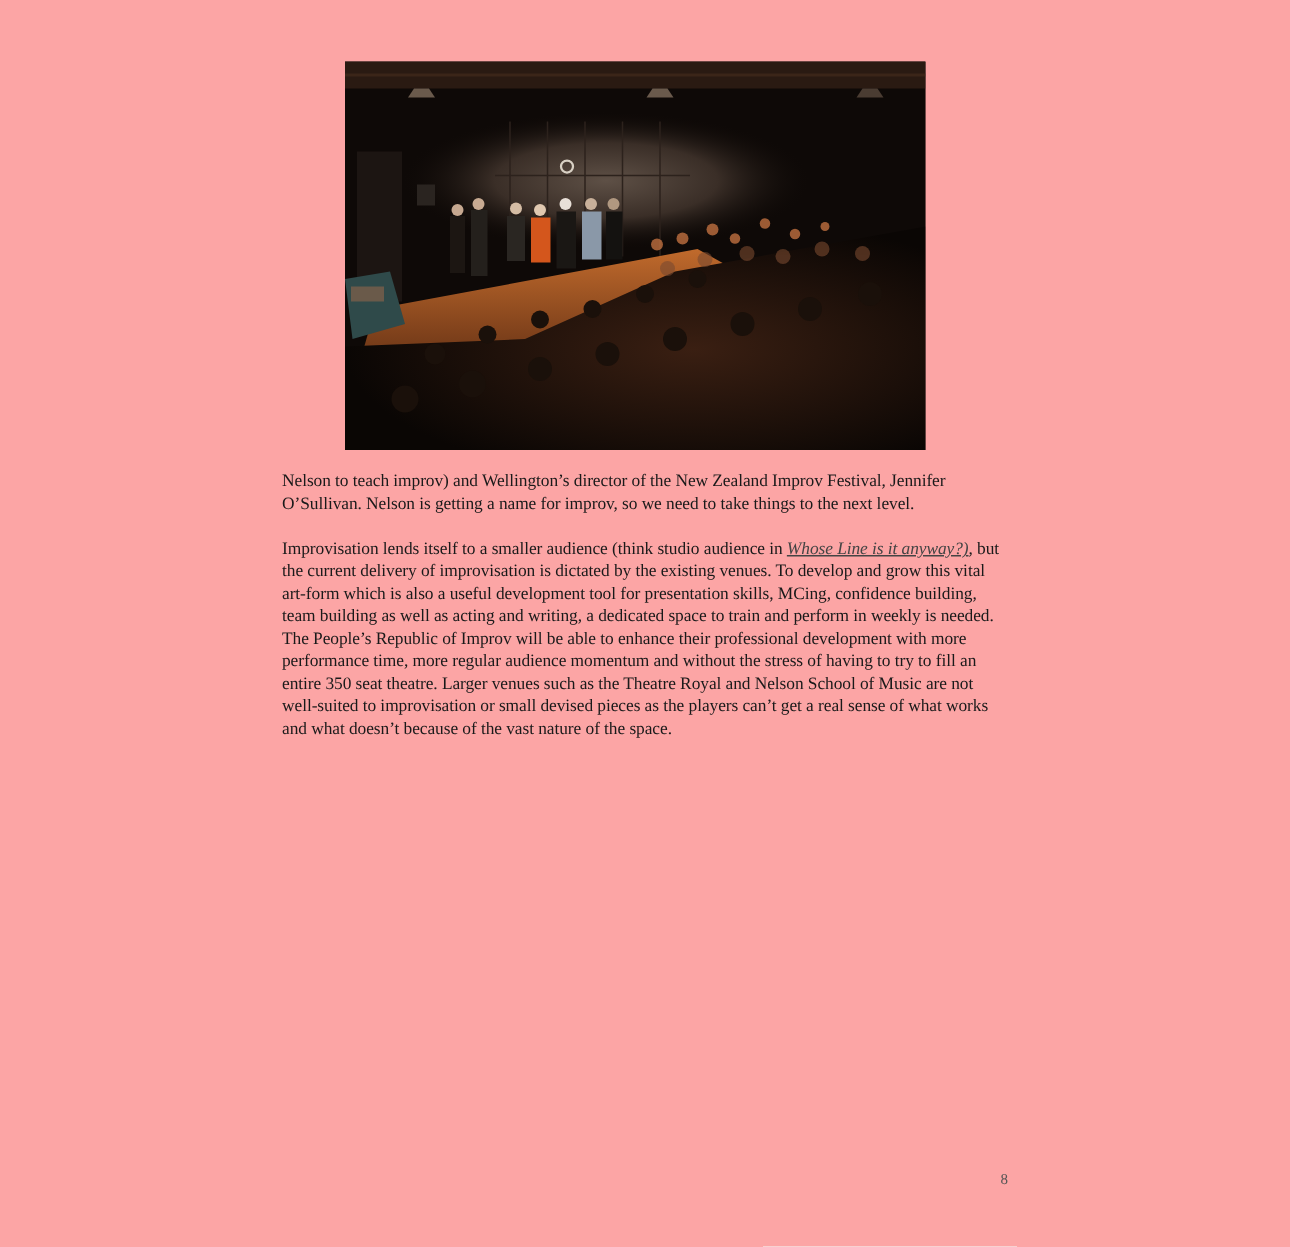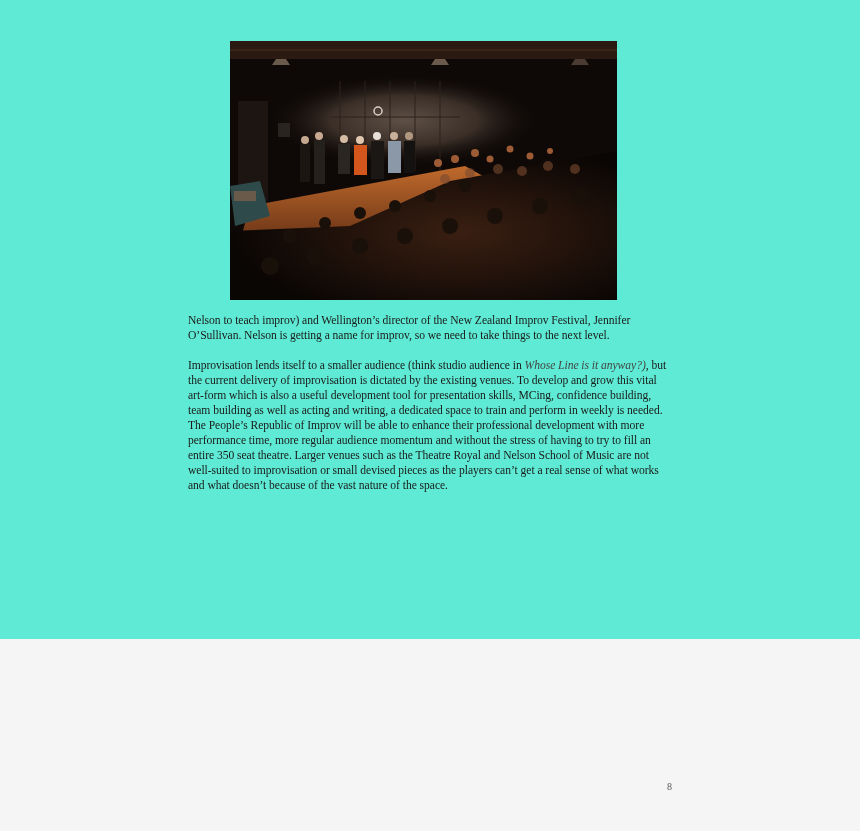--- a/index.html
+++ b/index.html
@@ -11,22 +11,22 @@
       width: 860px;
       height: 831px;
       position: relative;
       overflow: hidden;
       font-family: "Liberation Serif", "DejaVu Serif", serif;
       color: #1a1a1a;
     }
     .page {
       position: absolute;
       left: 0; top: 0;
-      width: 860px; height: 639px;
-      background: #5eead4;
+      width: 860px; height: 831px;
+      background: #fca5a5;
     }
     .photo {
       position: absolute;
       left: 230px;
       top: 41px;
       width: 387px;
       height: 259px;
       overflow: hidden;
       background: #0d0806;
     }
@@ -34,21 +34,21 @@
     .body-text {
       position: absolute;
       left: 188px;
       top: 313px;
       width: 480px;
       font-size: 11.6px;
       line-height: 15px;
       letter-spacing: -0.05px;
     }
     .para { margin: 0 0 15px 0; }
-    .para em { font-style: italic; color: #444; }
+    .para em { font-style: italic; color: #444; text-decoration: underline; }
     .page-number {
       position: absolute;
       left: 667px;
       top: 781px;
       font-size: 10px;
       color: #555;
     }
   </style>
 </head>
 <body>

